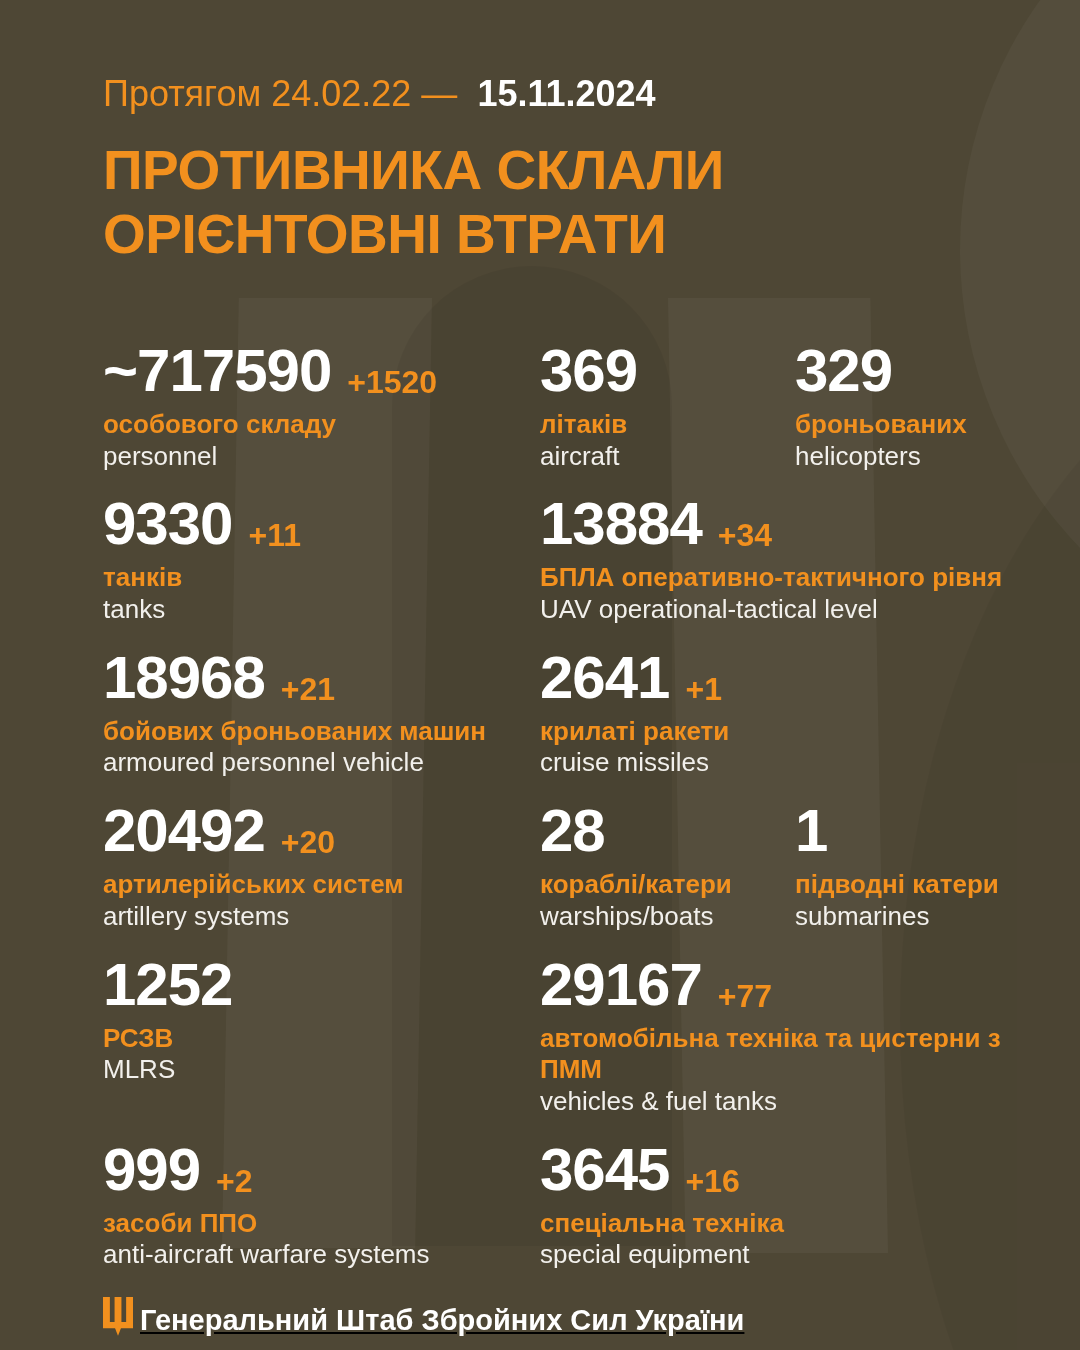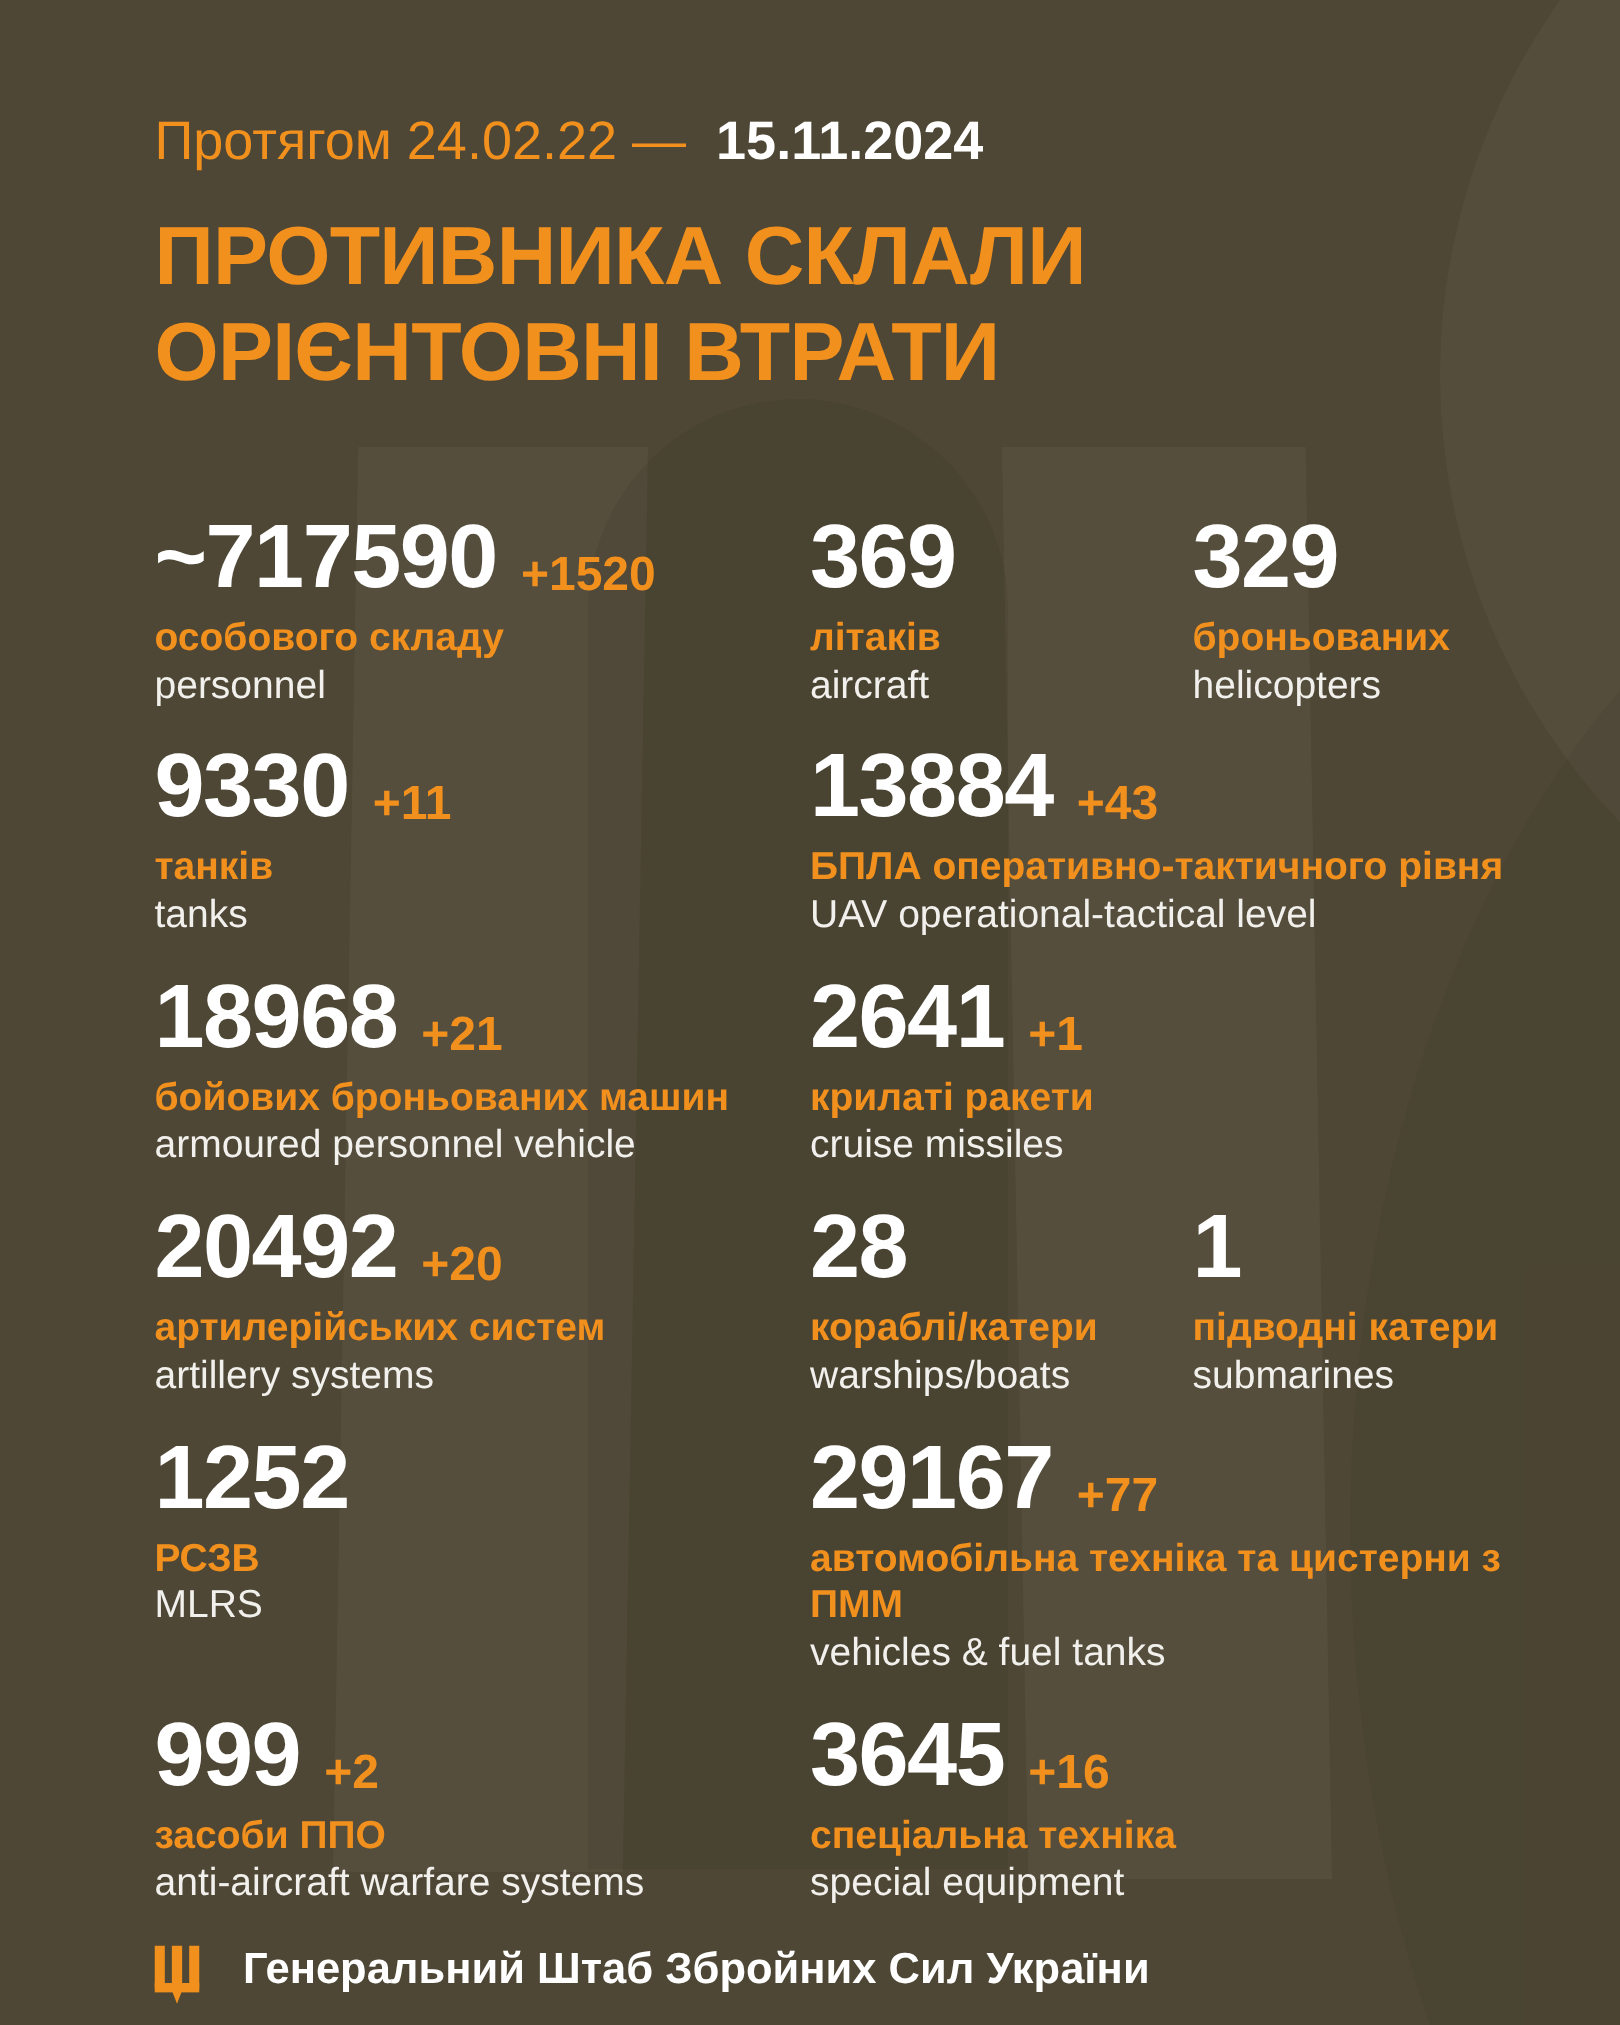--- a/index.html
+++ b/index.html
@@ -52,21 +52,21 @@
   .num-row { display: flex; align-items: flex-end; }
   .num { color: #FFFFFF; font-weight: 700; font-size: 60px;
          line-height: 1.0; letter-spacing: -1px; }
   .delta { color: #F2901E; font-weight: 700; font-size: 32px;
            margin-left: 16px; letter-spacing: 0; }
   .label-uk { color: #F2901E; font-weight: 700; font-size: 26px;
               line-height: 1.22; margin-top: 8px; }
   .label-en { color: #F2F0EC; font-weight: 400; font-size: 26px;
               line-height: 1.22; }
 
-  .footer { display: flex; align-items: flex-start; gap: 29px; margin-top: 26px; }
+  .footer { display: flex; align-items: flex-end; gap: 7px; margin-top: 26px; text-decoration: underline; }
   .footer .org { color: #FFFFFF; font-weight: 700; font-size: 29px; }
   .trident { width: 30px; height: 40px; display: block; }
 </style>
 </head>
 <body>
 
 <div class="poster">
   <div class="wm wm-band-left"></div>
   <div class="wm wm-band-right"></div>
   <div class="wm wm-mid"></div>
@@ -114,21 +114,21 @@
         <div class="num-row">
             <span class="num">9330</span>
             <span class="delta">+11</span>
           </div>
         <div class="label-uk">танків</div>
         <div class="label-en">tanks</div>
       </div>
       <div class="stat cell-wide">
         <div class="num-row">
             <span class="num">13884</span>
-            <span class="delta">+43</span>
+            <span class="delta">+34</span>
           </div>
         <div class="label-uk">БПЛА оперативно-тактичного рівня</div>
         <div class="label-en">UAV operational-tactical level</div>
       </div>
     </div>
 
     <div class="row">
       <div class="stat">
         <div class="num-row">
             <span class="num">18968</span>

